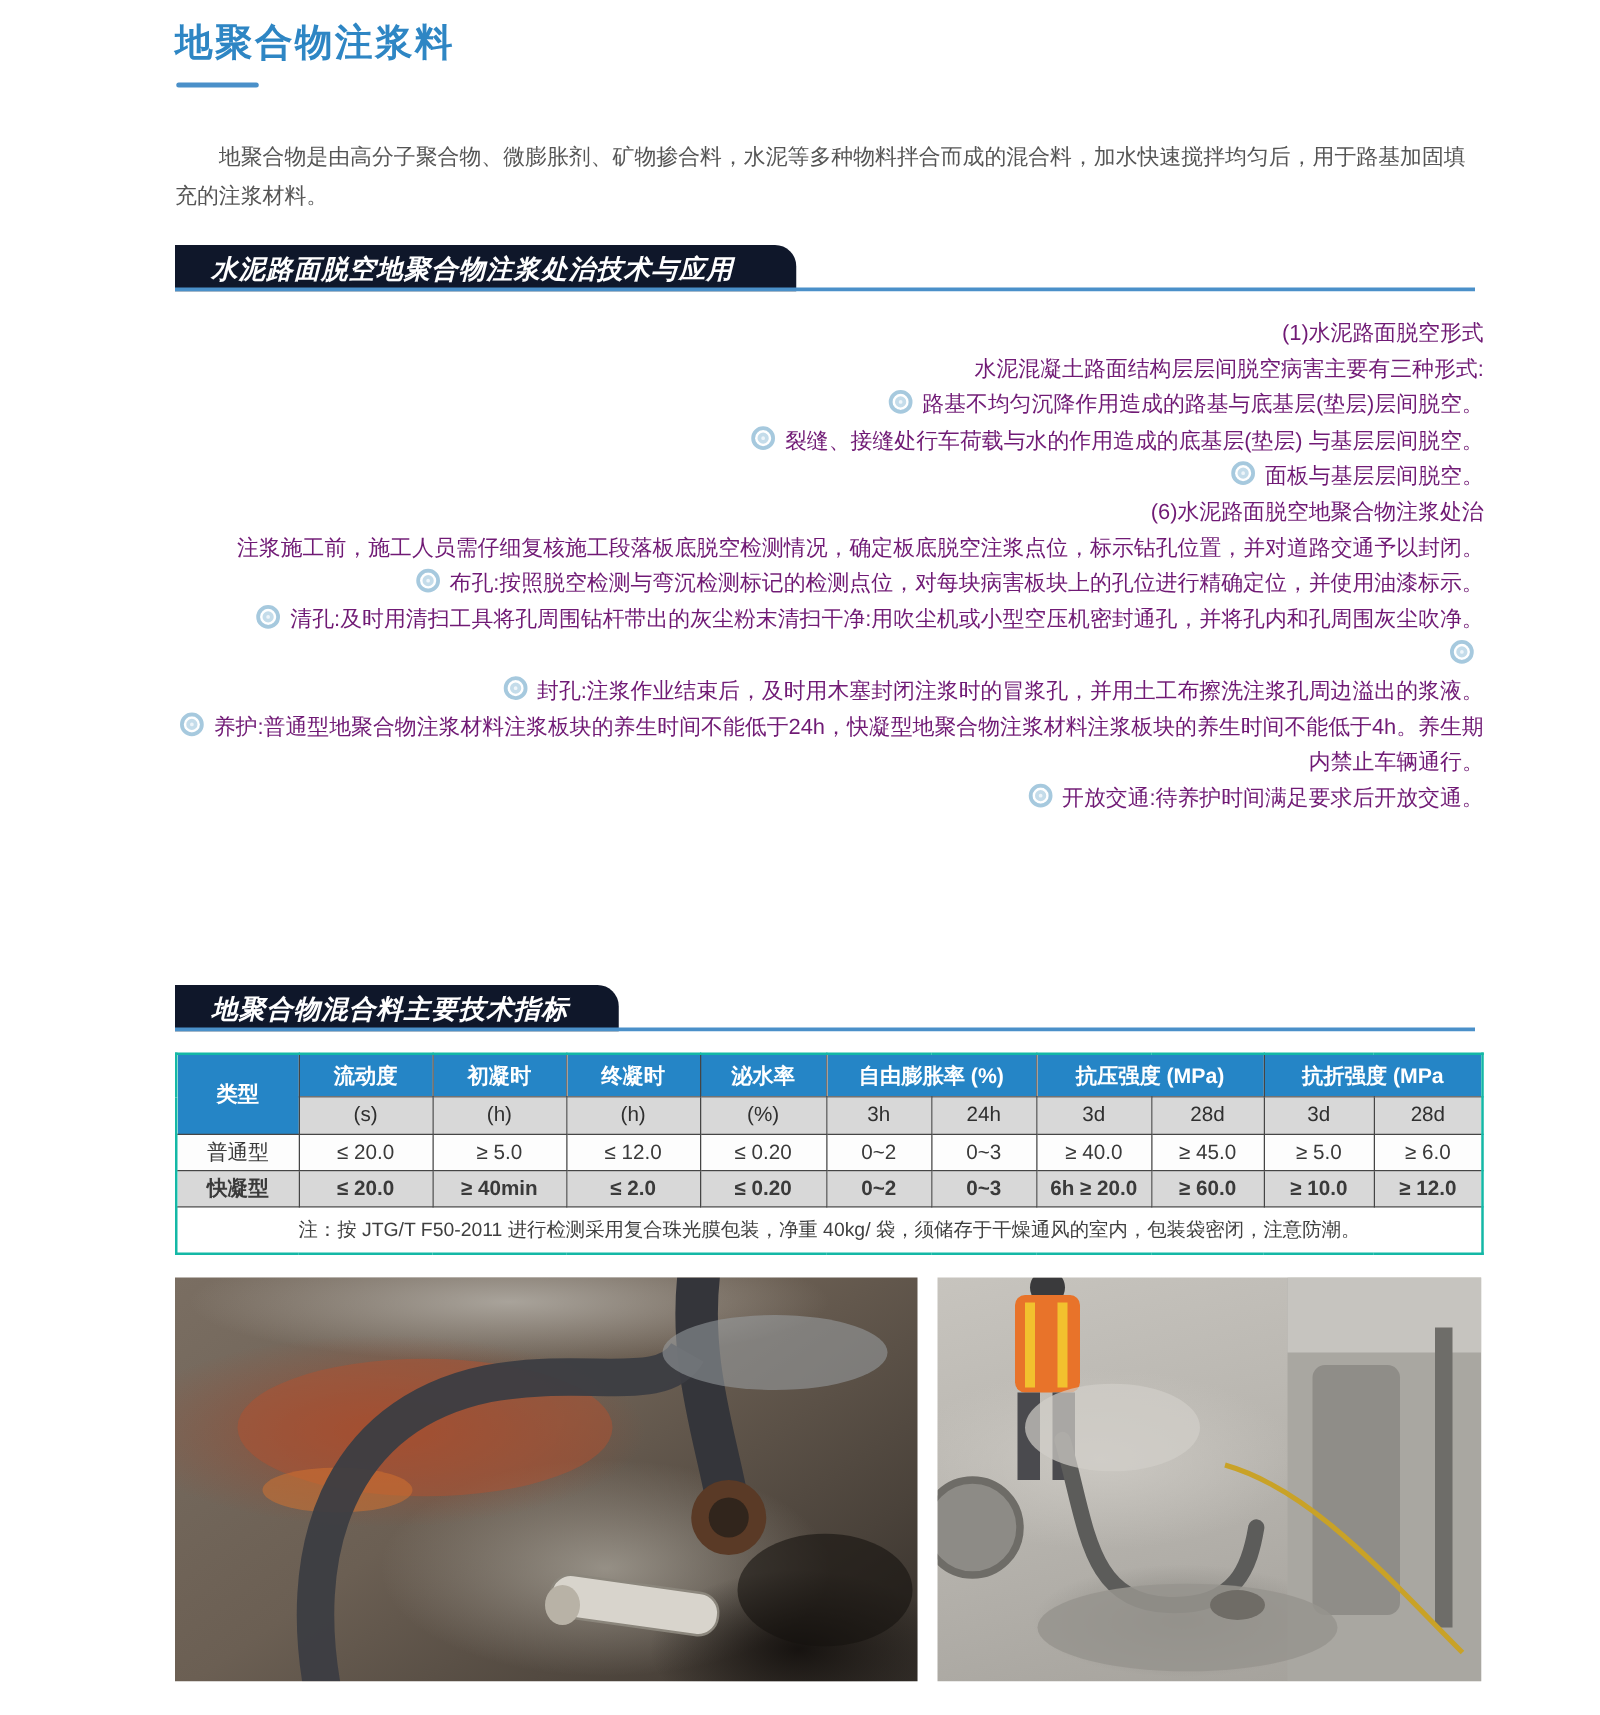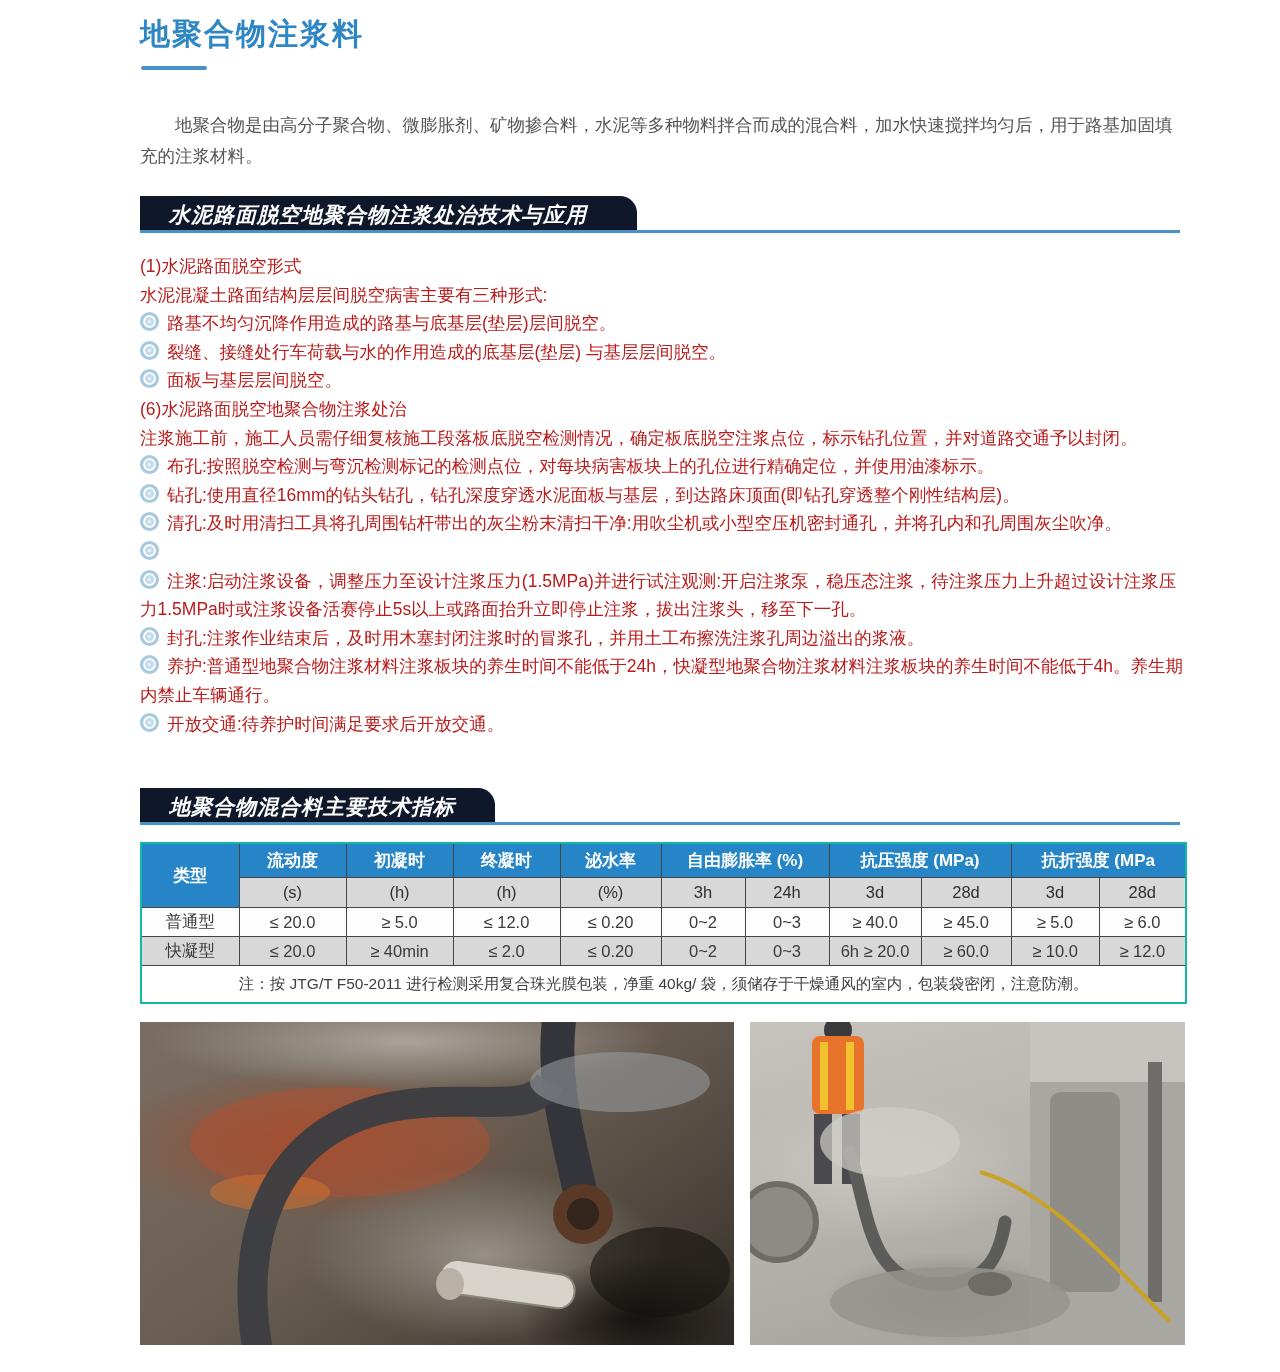--- a/index.html
+++ b/index.html
@@ -24,40 +24,40 @@
     padding-left:29px;box-sizing:border-box;font-style:italic;
   }
   .banner-text{color:#ffffff;font-size:21px;font-weight:bold;letter-spacing:1px;}
   .banner1{top:196px;width:497px;}
   .banner2{top:788px;width:355px;}
   .rule{position:absolute;left:140px;width:1040px;height:3px;background:#4a90c9;}
   .rule1{top:230px;}
   .rule2{top:822px;}
   .body-text{
     position:absolute;left:140px;top:252px;width:1047px;font-size:17.5px;
-    line-height:28.6px;color:#b91c1c;
+    line-height:28.6px;color:#701a75;text-align:right;
   }
   .para{margin:0;}
   .bullet{
     display:inline-block;width:13px;height:13px;border-radius:50%;
     border:3px solid #a6c9de;box-shadow:inset 0 0 0 2px #ffffff,inset 0 0 0 5px #c4dcea;
     vertical-align:-2px;margin-right:8px;background:#eef5fa;
   }
   .spec-table{
     position:absolute;left:140px;top:842px;width:1045px;
     border-collapse:collapse;table-layout:fixed;font-size:16.5px;color:#333333;
     border:2px solid #14b8a6;
   }
   .spec-table th,.spec-table td{
     border:1px solid #454545;text-align:center;padding:0;overflow:hidden;white-space:nowrap;
   }
   .h-blue{background:#2585c6;color:#ffffff;font-weight:bold;font-size:17px;height:33px;}
   .h-gray{background:#d8d8d8;font-weight:normal;height:29px;color:#2f2f2f;}
   .row-white td,.row-white th{background:#fdfdfd;height:28px;font-weight:normal;color:#3a3a3a;}
-  .row-gray td,.row-gray th{background:#d8d8d8;height:28px;font-weight:normal;color:#3a3a3a;}
+  .row-gray td,.row-gray th{background:#d8d8d8;height:28px;font-weight:bold;color:#3a3a3a;}
   .note-row td{background:#ffffff;height:36px;font-size:15.5px;color:#3f3f3f;}
   .photo{position:absolute;top:1022px;height:323px;overflow:hidden;}
   .photo svg{position:absolute;left:0;top:0;}
   .photo-left{
     left:140px;width:594px;
     background:
       radial-gradient(ellipse 170px 90px at 84% 92%, rgba(15,12,10,0.85), rgba(15,12,10,0) 70%),
       radial-gradient(ellipse 300px 110px at 28% 38%, rgba(160,70,40,0.75), rgba(160,70,40,0) 70%),
       radial-gradient(ellipse 250px 120px at 58% 72%, rgba(165,160,150,0.8), rgba(165,160,150,0) 72%),
       radial-gradient(ellipse 320px 60px at 45% 6%, rgba(175,170,162,0.9), rgba(175,170,162,0) 80%),
@@ -88,24 +88,22 @@
 
   <div class="body-text">
     <p class="para"><span>(1)水泥路面脱空形式</span></p>
     <p class="para"><span>水泥混凝土路面结构层层间脱空病害主要有三种形式:</span></p>
     <p class="para"><span class="bullet"></span><span>路基不均匀沉降作用造成的路基与底基层(垫层)层间脱空。</span></p>
     <p class="para"><span class="bullet"></span><span>裂缝、接缝处行车荷载与水的作用造成的底基层(垫层) 与基层层间脱空。</span></p>
     <p class="para"><span class="bullet"></span><span>面板与基层层间脱空。</span></p>
     <p class="para"><span>(6)水泥路面脱空地聚合物注浆处治</span></p>
     <p class="para"><span>注浆施工前，施工人员需仔细复核施工段落板底脱空检测情况，确定板底脱空注浆点位，标示钻孔位置，并对道路交通予以封闭。</span></p>
     <p class="para"><span class="bullet"></span><span>布孔:按照脱空检测与弯沉检测标记的检测点位，对每块病害板块上的孔位进行精确定位，并使用油漆标示。</span></p>
-    <p class="para"><span class="bullet"></span><span>钻孔:使用直径16mm的钻头钻孔，钻孔深度穿透水泥面板与基层，到达路床顶面(即钻孔穿透整个刚性结构层)。</span></p>
     <p class="para"><span class="bullet"></span><span>清孔:及时用清扫工具将孔周围钻杆带出的灰尘粉末清扫干净:用吹尘机或小型空压机密封通孔，并将孔内和孔周围灰尘吹净。</span></p>
     <p class="para"><span class="bullet"></span></p>
-    <p class="para"><span class="bullet"></span><span>注浆:启动注浆设备，调整压力至设计注浆压力(1.5MPa)并进行试注观测:开启注浆泵，稳压态注浆，待注浆压力上升超过设计注浆压力1.5MPa时或注浆设备活赛停止5s以上或路面抬升立即停止注浆，拔出注浆头，移至下一孔。</span></p>
     <p class="para"><span class="bullet"></span><span>封孔:注浆作业结束后，及时用木塞封闭注浆时的冒浆孔，并用土工布擦洗注浆孔周边溢出的浆液。</span></p>
     <p class="para"><span class="bullet"></span><span>养护:普通型地聚合物注浆材料注浆板块的养生时间不能低于24h，快凝型地聚合物注浆材料注浆板块的养生时间不能低于4h。养生期内禁止车辆通行。</span></p>
     <p class="para"><span class="bullet"></span><span>开放交通:待养护时间满足要求后开放交通。</span></p>
   </div>
 
   <div class="banner banner2">
     <span class="banner-text">地聚合物混合料主要技术指标</span>
   </div>
   <div class="rule rule2"></div>
 

